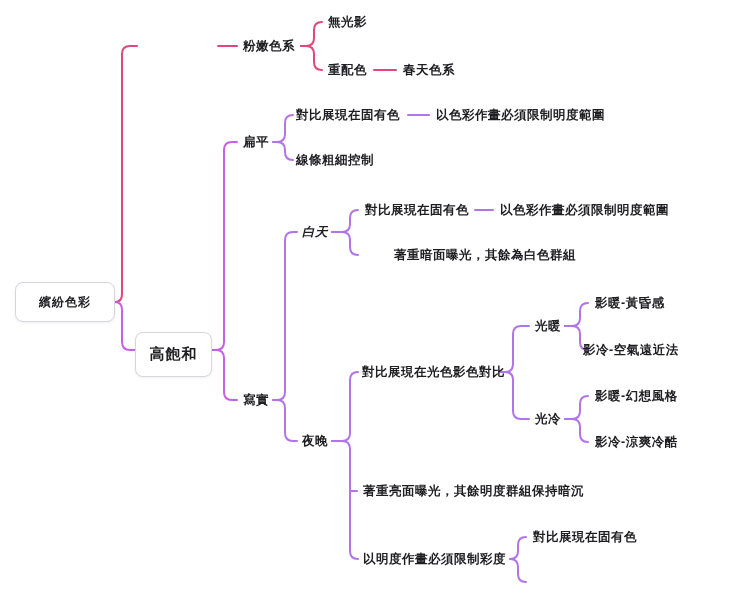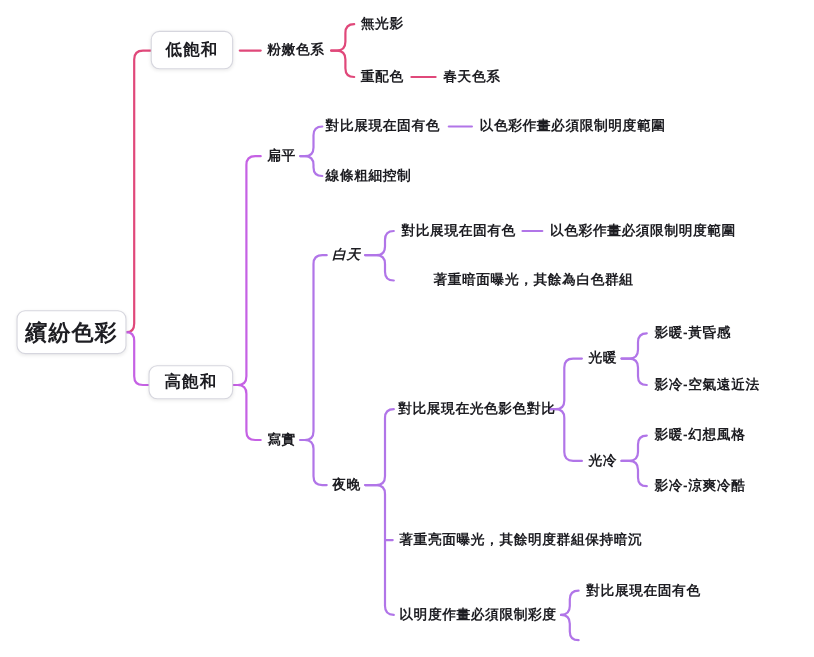--- a/index.html
+++ b/index.html
@@ -22,21 +22,21 @@
     display: flex; align-items: center; justify-content: center;
     background: var(--box_bg, #ffffff);
     border: 1.5px solid var(--box_border, #d6d6de);
     border-radius: 8px;
     box-shadow: 0 1px 3px rgba(0,0,0,0.07);
     color: var(--text, #1d1d22);
     font-weight: 700;
     box-sizing: border-box;
     white-space: nowrap;
   }
-  .node.root { font-size: 20px; letter-spacing: 1px; font-family: Liberation Mono, monospace; }
+  .node.root { font-size: 12px; letter-spacing: 1px; font-family: Liberation Mono, monospace; }
   .node.lvl1 { font-size: 15px; letter-spacing: 1px; }
 
   .lbl {
     position: absolute;
     transform: translateY(-50%);
     white-space: nowrap;
     font-size: 12.5px;
     font-weight: 600;
     color: var(--text, #1d1d22);
     letter-spacing: 0.5px;
@@ -74,22 +74,21 @@
     <path class="stroke-psub" d="M 499 372 H 505 Q 513 372 513 380 V 411 Q 513 419 521 419 H 529"></path>
     <path class="stroke-psub" d="M 565 326 H 572 Q 580 326 580 318 V 311 Q 580 303 588 303"></path>
     <path class="stroke-psub" d="M 565 326 H 572 Q 580 326 580 334 V 342 Q 580 350 588 350"></path>
     <path class="stroke-psub" d="M 565 419 H 572 Q 580 419 580 411 V 404 Q 580 396 588 396"></path>
     <path class="stroke-psub" d="M 565 419 H 572 Q 580 419 580 427 V 434 Q 580 442 588 442"></path>
     <path class="stroke-psub" d="M 510 559 Q 518 559 518 551 V 545 Q 518 537 526 537"></path>
     <path class="stroke-psub" d="M 510 559 Q 518 559 518 567 V 574 Q 518 582 526 582"></path>
   </svg>
 
   <div class="node root" style="left:15px; top:282px; width:100px; height:40px;">繽紛色彩</div>
-  <div class="node lvl1" style="left:137px; top:28px; width:75px; height:35px;">低飽和</div>
-  <div class="node lvl1" style="left:135px; top:332px; width:77px; height:31px;">高飽和</div>
+  <div class="node lvl1" style="left:135px; top:332px; width:77px; height:45px;">高飽和</div>
 
   <div class="lbl" style="left:243px; top:46px;">粉嫩色系</div>
   <div class="lbl" style="left:328px; top:22px;">無光影</div>
   <div class="lbl" style="left:328px; top:70px;">重配色</div>
   <div class="lbl" style="left:403px; top:70px;">春天色系</div>
 
   <div class="lbl" style="left:243px; top:142px;">扁平</div>
   <div class="lbl" style="left:296px; top:115px;">對比展現在固有色</div>
   <div class="lbl" style="left:436px; top:115px;">以色彩作畫必須限制明度範圍</div>
   <div class="lbl" style="left:296px; top:160px;">線條粗細控制</div>
@@ -97,21 +96,21 @@
   <div class="lbl" style="left:243px; top:400px;">寫實</div>
   <div class="lbl" style="left:302px; top:232px;font-style:italic;">白天</div>
   <div class="lbl" style="left:365px; top:210px;">對比展現在固有色</div>
   <div class="lbl" style="left:500px; top:210px;">以色彩作畫必須限制明度範圍</div>
   <div class="lbl" style="left:365px; top:255px;margin-left:29px;">著重暗面曝光，其餘為白色群組</div>
 
   <div class="lbl" style="left:302px; top:441px;">夜晚</div>
   <div class="lbl" style="left:362px; top:372px;">對比展現在光色影色對比</div>
   <div class="lbl" style="left:535px; top:326px;">光暖</div>
   <div class="lbl" style="left:595px; top:303px;">影暖-黃昏感</div>
-  <div class="lbl" style="left:595px; top:350px;text-align:center;">影冷-空氣遠近法</div>
+  <div class="lbl" style="left:583px; top:350px;text-align:center;">影冷-空氣遠近法</div>
   <div class="lbl" style="left:535px; top:419px;">光冷</div>
   <div class="lbl" style="left:595px; top:396px;">影暖-幻想風格</div>
   <div class="lbl" style="left:595px; top:442px;">影冷-涼爽冷酷</div>
 
   <div class="lbl" style="left:363px; top:491px;">著重亮面曝光，其餘明度群組保持暗沉</div>
   <div class="lbl" style="left:363px; top:559px;">以明度作畫必須限制彩度</div>
   <div class="lbl" style="left:533px; top:537px;">對比展現在固有色</div>
 
 </div>
 

